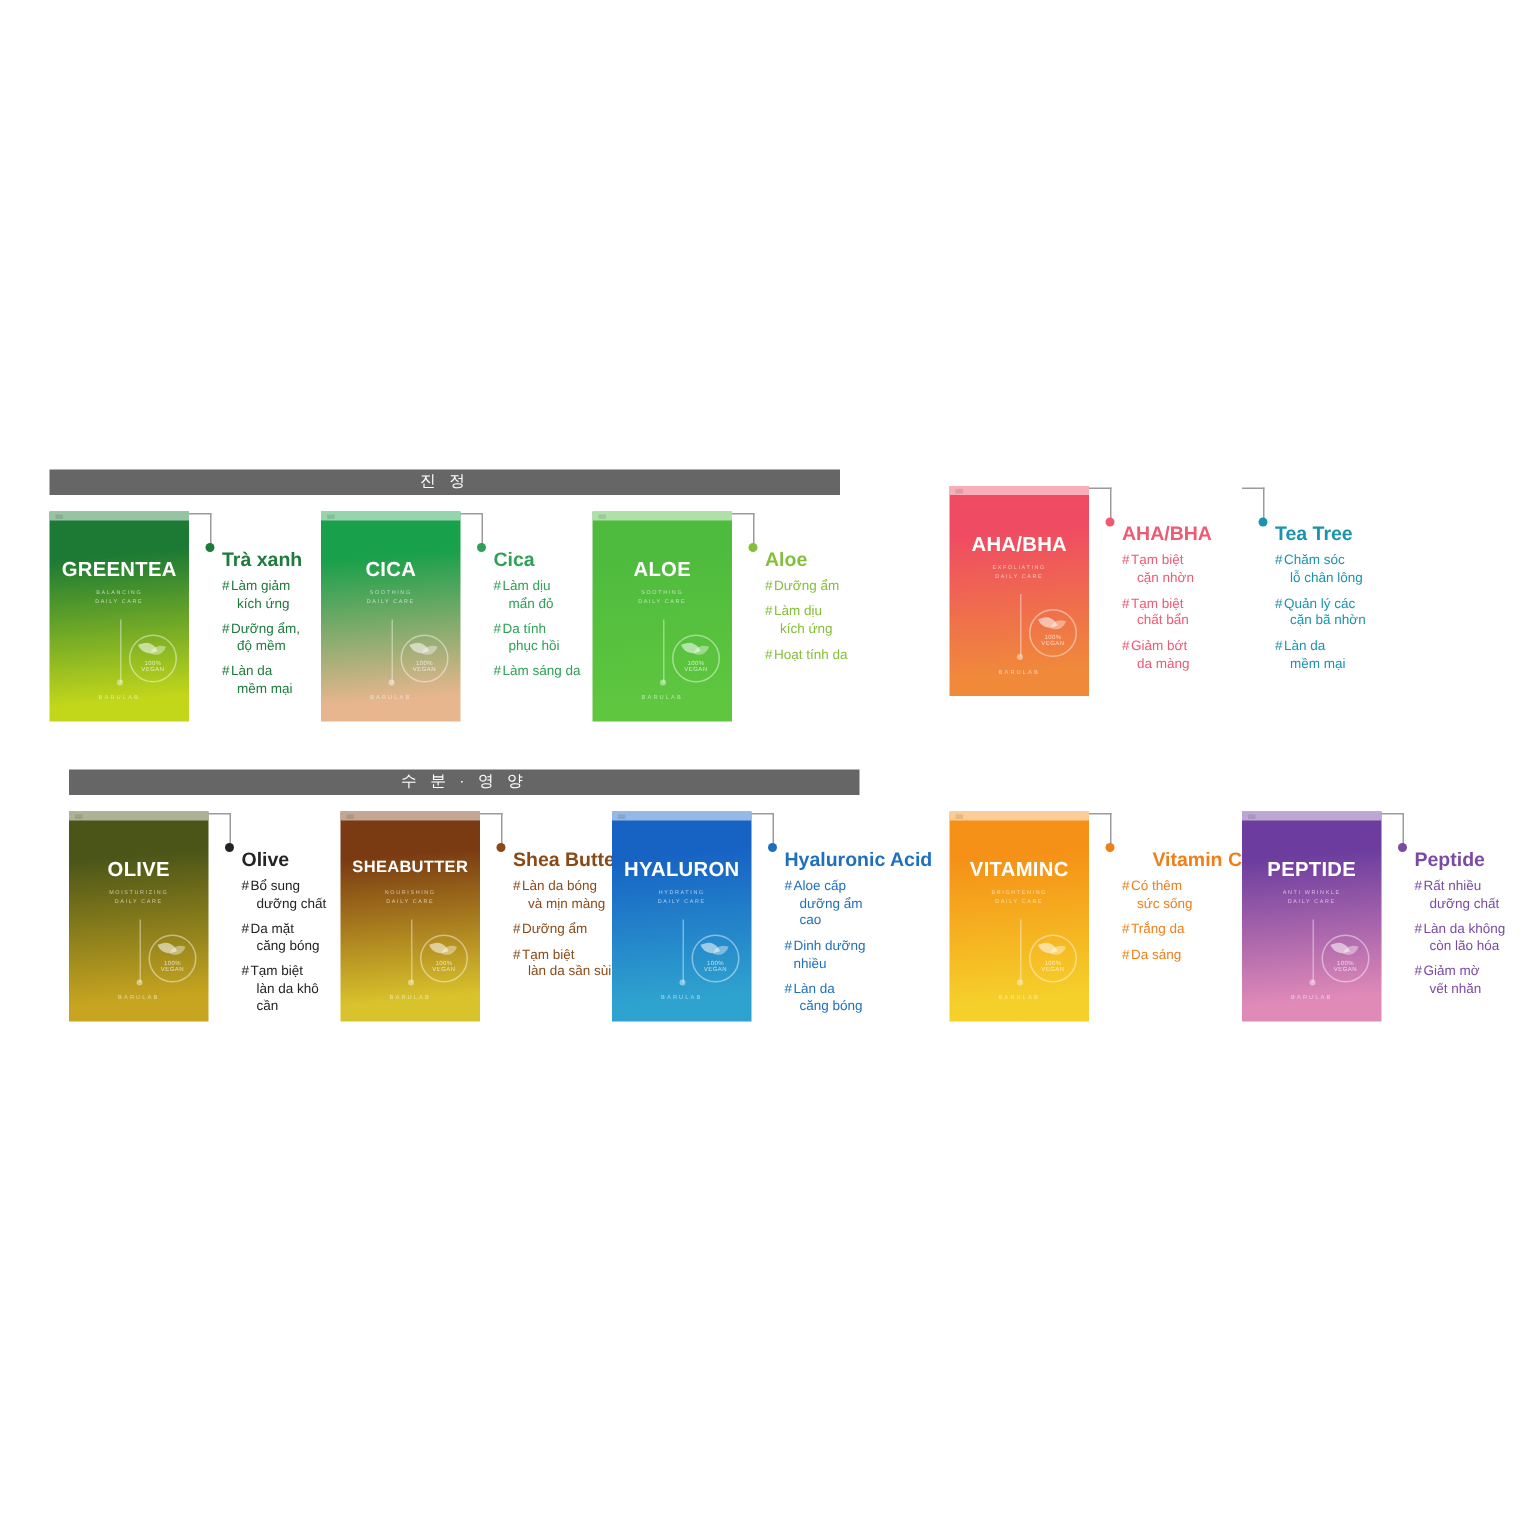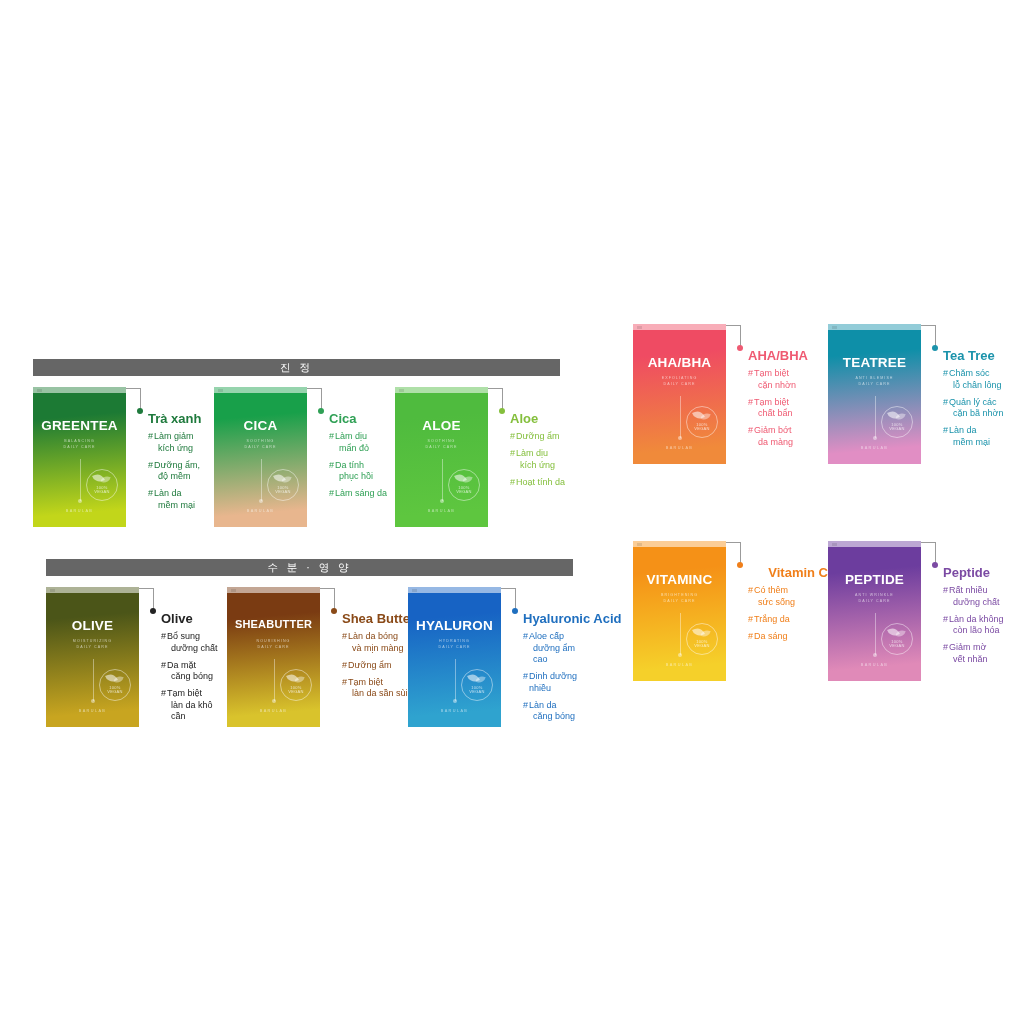--- a/index.html
+++ b/index.html
@@ -28,21 +28,20 @@
 
   .band {
     height: 17px;
     background: #666666;
     color: #ffffff;
     font-size: 10.5px;
     letter-spacing: 3px;
     text-align: center;
     line-height: 17px;
     font-weight: 400;
-    margin-top: 46px;
   }
   .band-spacer { height: 17px; }
 
   .row {
     display: flex;
     align-items: flex-start;
     padding-top: 11px;
   }
 
   
@@ -391,38 +390,20 @@
               <span class="hash">#</span>
               <span class="txt"><span>Tạm biệt</span><span class="l2">chất bẩn</span></span>
             </div>
             <div class="tag" style="color: rgb(239, 90, 114);">
               <span class="hash">#</span>
               <span class="txt"><span>Giảm bớt</span><span class="l2">da màng</span></span>
             </div>
           </div>
         </div>
         <div class="product">
-          <div class="pouch" style="background: linear-gradient(175deg, rgb(14, 143, 168) 0%, rgb(14, 143, 168) 22%, rgb(225, 142, 196) 88%, rgb(225, 142, 196) 100%);">
-            <div class="notch"></div>
-            <div class="brand">TEATREE</div>
-            <div class="subline">
-              <div>ANTI BLEMISH</div>
-              <div>DAILY CARE</div>
-            </div>
-            <div class="stem"></div>
-            <div class="badge">
-              <div class="leaf"></div>
-              <div class="leaf2"></div>
-              <div class="btxt">
-                <div>100%</div>
-                <div>VEGAN</div>
-              </div>
-            </div>
-            <div class="footline">BARULAB</div>
-          </div>
           <div class="connector">
             <div class="h"></div>
             <div class="v"></div>
             <div class="dot" style="background: rgb(27, 147, 171);"></div>
           </div>
           <div class="info" style="width: 80px;">
             <div class="title" style="color: rgb(27, 147, 171);">Tea Tree</div>
             <div class="tag" style="color: rgb(27, 147, 171);">
               <span class="hash">#</span>
               <span class="txt"><span>Chăm sóc</span><span class="l2">lỗ chân lông</span></span>

